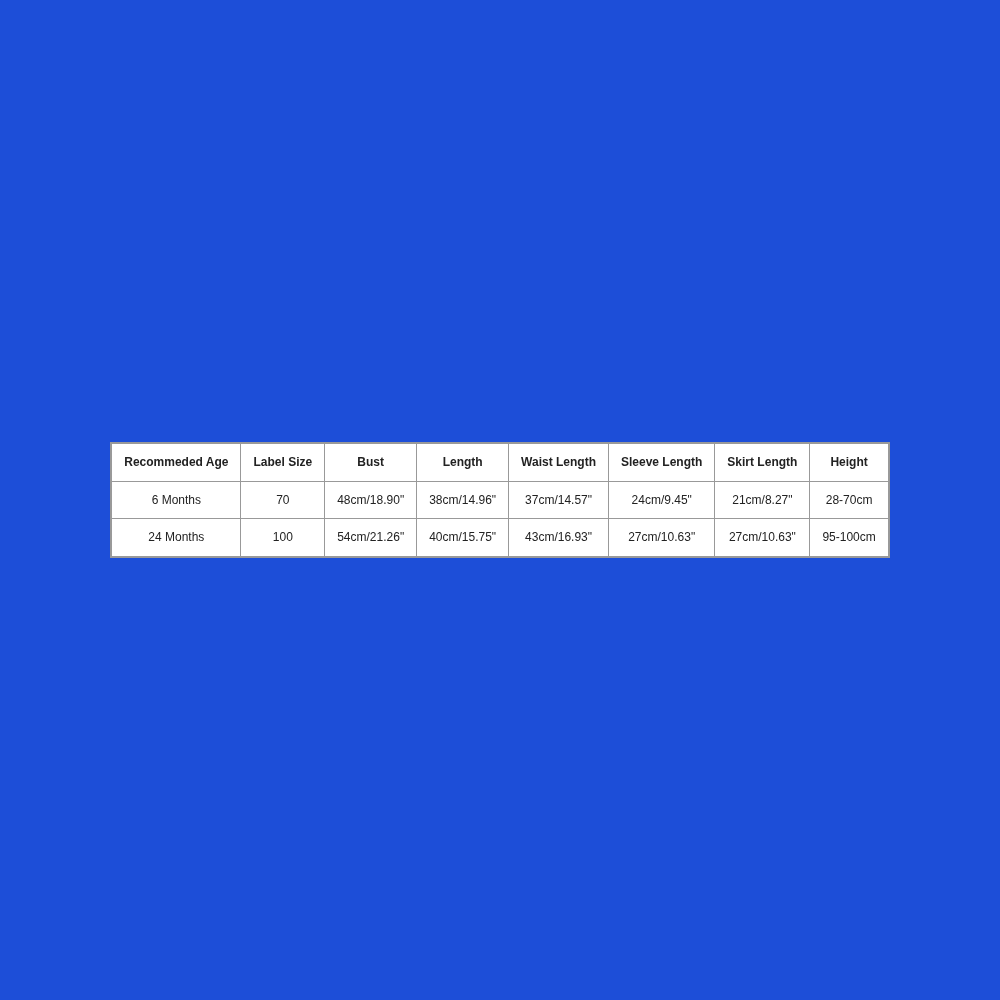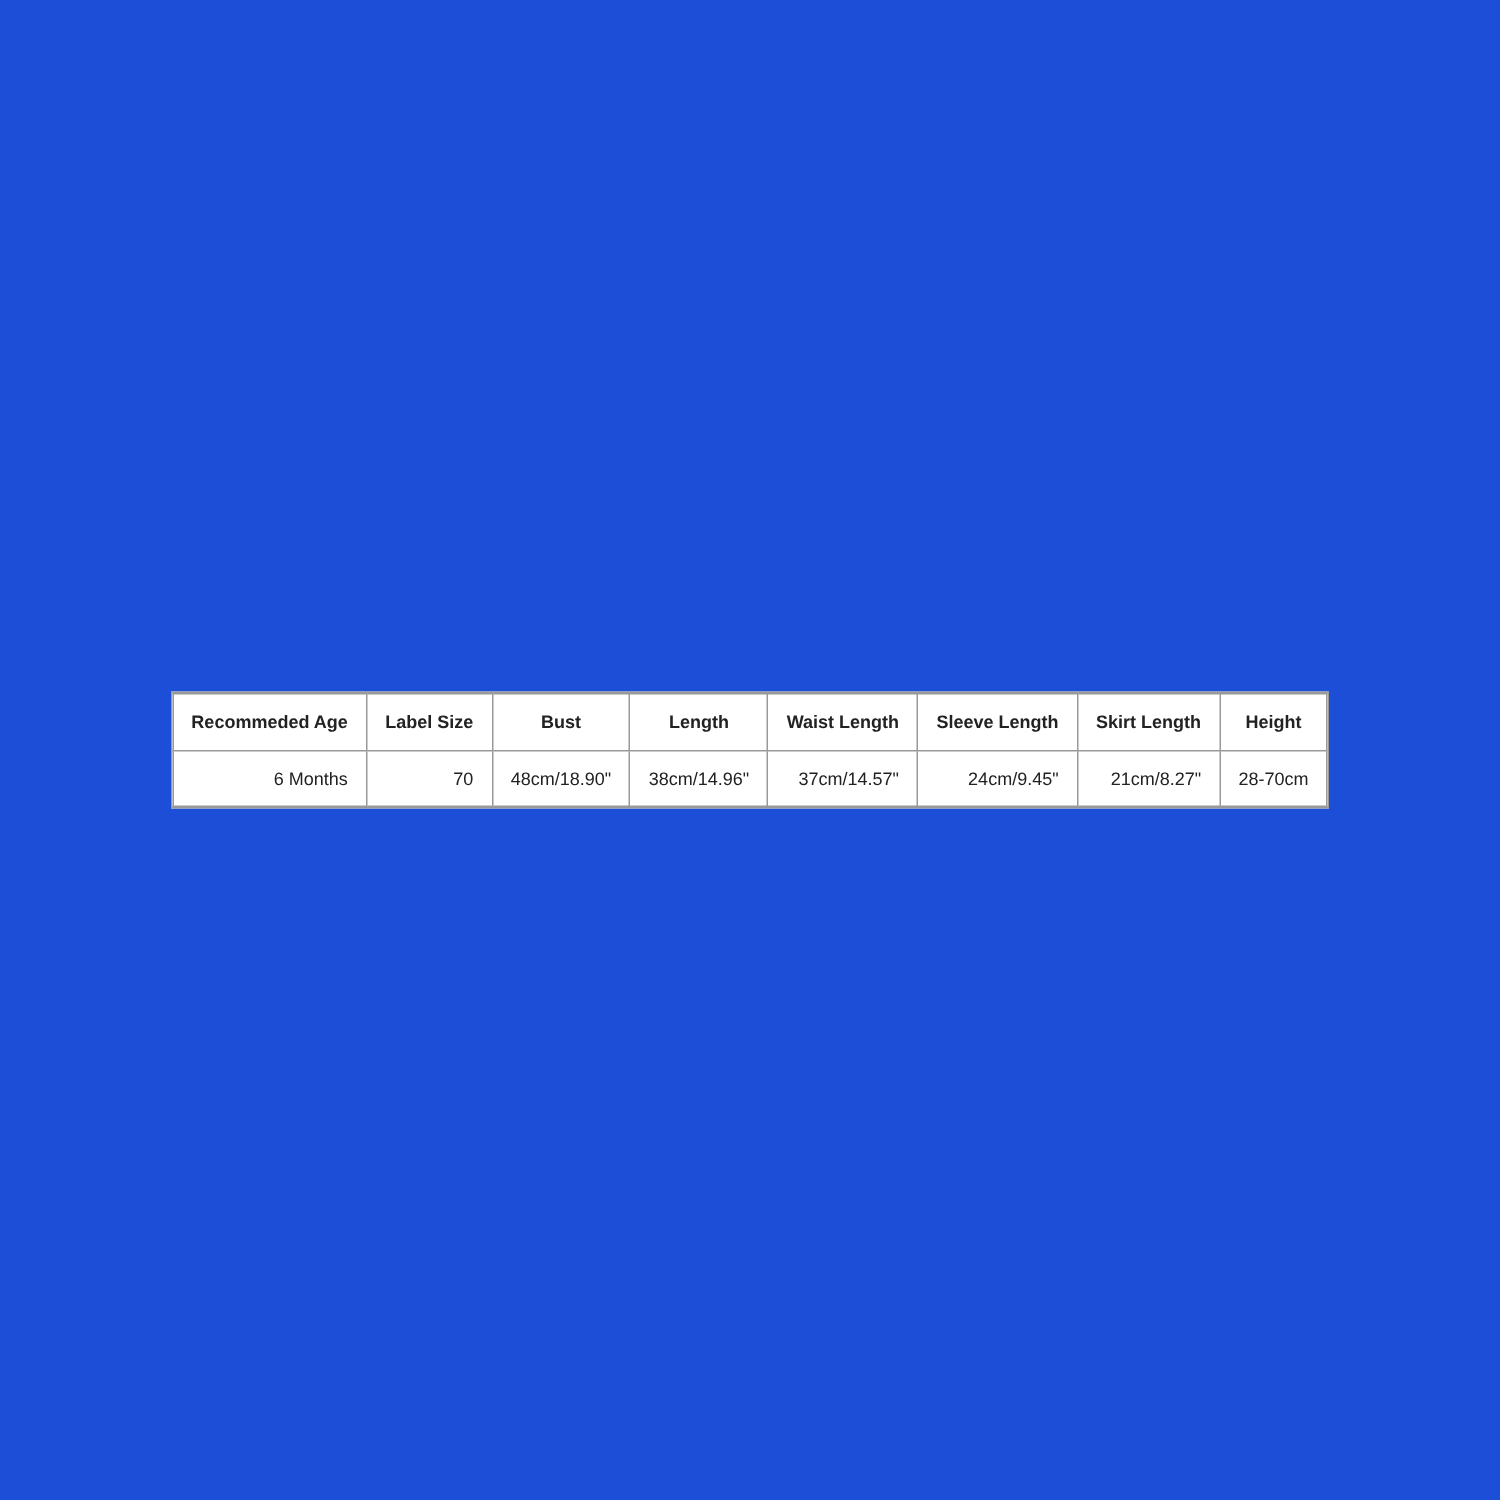--- a/index.html
+++ b/index.html
@@ -48,21 +48,20 @@
 
     th {
       font-weight: bold;
       background-color: #ffffff;
       line-height: 1.4;
     }
 
     td {
       background-color: #ffffff;
       line-height: 1.4;
-      text-align: right;
     }
 
     tr:nth-child(even) td {
       background-color: #ffffff;
     }
   </style>
 </head>
 <body>
 
 <div class="page-wrapper">
@@ -84,16 +83,26 @@
       <tr>
             <td>6 Months</td>
             <td>70</td>
             <td>48cm/18.90"</td>
             <td>38cm/14.96"</td>
             <td>37cm/14.57"</td>
             <td>24cm/9.45"</td>
             <td>21cm/8.27"</td>
             <td>28-70cm</td>
           </tr>
+          <tr>
+            <td>24 Months</td>
+            <td>100</td>
+            <td>54cm/21.26"</td>
+            <td>40cm/15.75"</td>
+            <td>43cm/16.93"</td>
+            <td>27cm/10.63"</td>
+            <td>27cm/10.63"</td>
+            <td>95-100cm</td>
+          </tr>
         </tbody>
     </table>
   </div>
 </div>
 
 </body></html>

